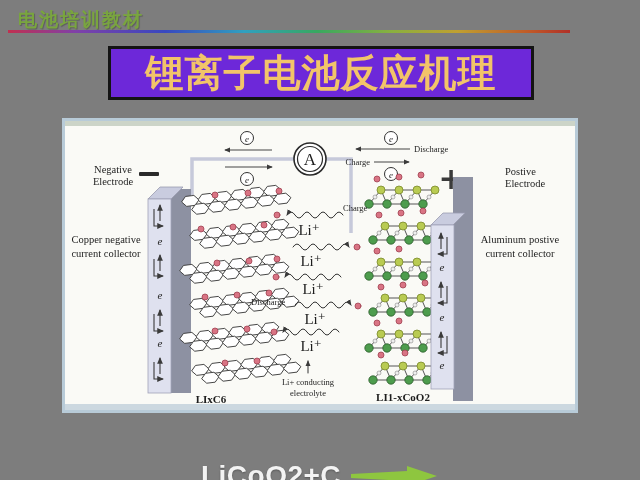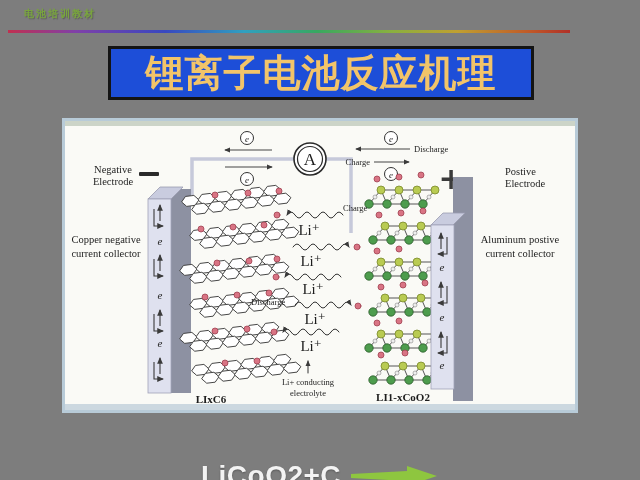--- a/index.html
+++ b/index.html
@@ -2,32 +2,32 @@
 <html><head>
 <meta charset="utf-8">
 <style>
   html,body{margin:0;padding:0;}
   #slide{
     position:relative;width:640px;height:480px;background:#7d7d7d;
     overflow:hidden;font-family:"Liberation Serif","DejaVu Serif",serif;
   }
   
   #watermark{
-    position:absolute;left:24px;top:7px;font-size:10px;font-weight:bold;
+    position:absolute;left:18px;top:7px;font-size:19px;font-weight:bold;
     color:#79a53e;letter-spacing:2px;text-shadow:1px 1px 1px rgba(0,0,0,0.25);
   }
   #rainbow{
     position:absolute;left:8px;top:30px;width:562px;height:3px;
     background:linear-gradient(90deg,#c03050 0%,#8040a8 12%,#3848c0 28%,
       #30a0c0 42%,#38a860 55%,#88b040 68%,#c0a030 80%,#c05828 93%,#b03028 100%);
   }
   
   #banner{
     position:absolute;left:108px;top:46px;width:426px;height:54px;
-    background:#1d4ed8;border:3px solid #141414;box-sizing:border-box;
+    background:#6d28d9;border:3px solid #141414;box-sizing:border-box;
     display:flex;align-items:center;justify-content:center;
   }
   #banner .t{
     font-size:38px;font-weight:bold;color:#f2c469;letter-spacing:1px;
     line-height:1;white-space:nowrap;
   }
   
   #panel{
     position:absolute;left:62px;top:118px;width:516px;height:295px;
     background:#fafaf6;border:3px solid #b8cbd8;box-sizing:border-box;

